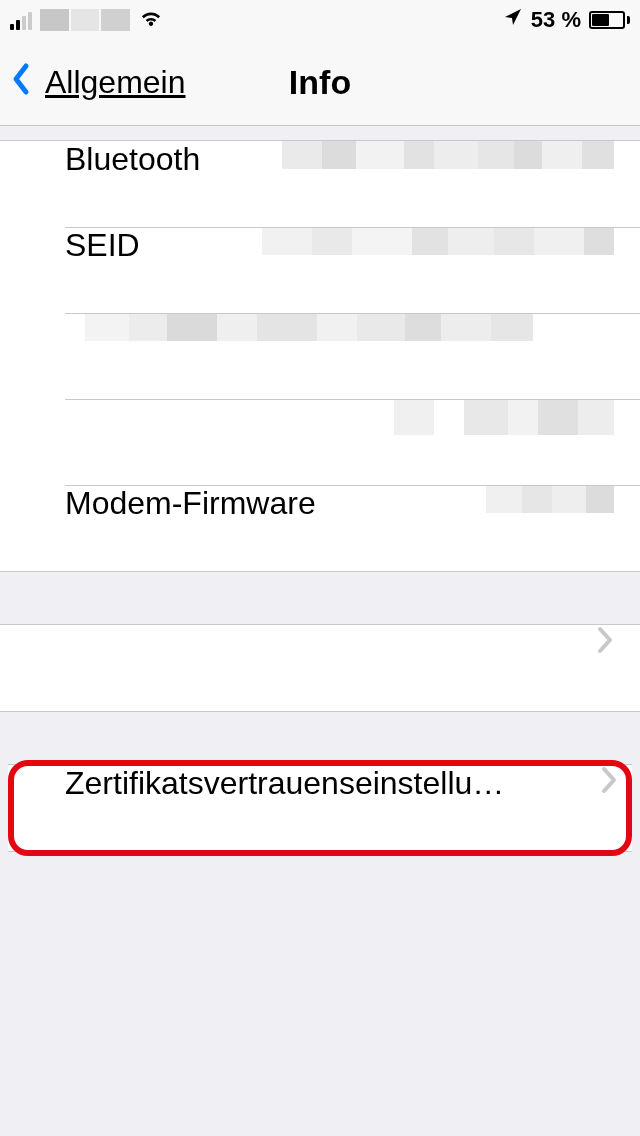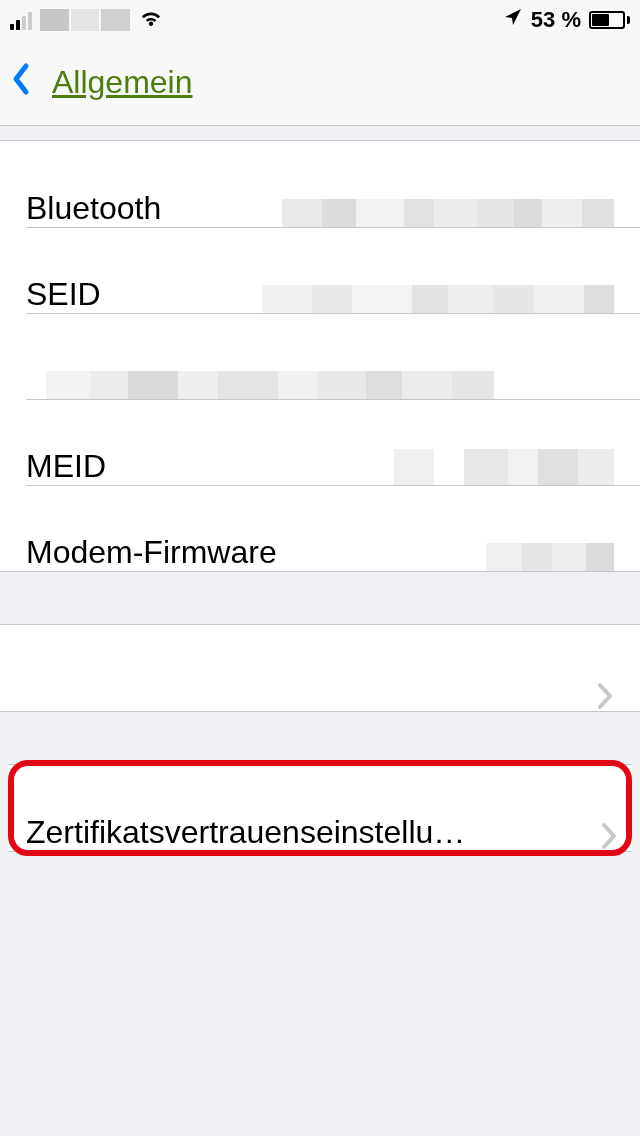--- a/index.html
+++ b/index.html
@@ -21,30 +21,30 @@
   .carrier-blob span:nth-child(1){width:30px;height:22px;background:#c7c7c7;}
   .carrier-blob span:nth-child(2){width:30px;height:22px;background:#e5e5e5;}
   .carrier-blob span:nth-child(3){width:30px;height:22px;background:#d0d0d0;}
   .battery { display: flex; align-items: center; gap: 2px; }
   .battery-body { width: 36px; height: 18px; border: 2px solid #000; border-radius: 3px; position: relative; }
   .battery-fill { position: absolute; left: 1px; top: 1px; bottom: 1px; width: 53%; background: #000; border-radius: 1px; }
   .battery-cap { width: 3px; height: 8px; background: #000; border-radius: 0 2px 2px 0; }
 
   
   .nav-bar { width: 100%; background: #f8f8f8; border-bottom: 1px solid #c8c7cc; position: relative; height: 86px; display:flex; align-items:center; }
-  .nav-back { display: flex; align-items: center; gap: 20px; color: #4d7c0f; font-size: 32px; padding-left: 10px; cursor: pointer; }
+  .nav-back { display: flex; align-items: center; gap: 13px; color: #000000; font-size: 32px; padding-left: 10px; cursor: pointer; }
   .nav-back-label { text-decoration: underline; }
   .nav-title { position: absolute; left: 0; right: 0; text-align: center; font-size: 34px; font-weight: 600; pointer-events: none; }
 
   
   .content { flex: 1; overflow: hidden; }
   .group { background: #fff; border-top: 1px solid #c8c7cc; border-bottom: 1px solid #c8c7cc; }
   .group + .spacer, .spacer { height: 52px; }
   .spacer.small { height: 14px; }
-  .row { display: flex; align-items: flex-end; min-height: 86px; padding: 0 26px 0 26px; position: relative; }
+  .row { display: flex; align-items: flex-start; min-height: 86px; padding: 0 26px 0 26px; position: relative; margin-left: 39px; }
   .row + .row::before { content:""; position:absolute; left:26px; right:0; top:0; height:1px; background:#c8c7cc; }
   .row-label { font-size: 32px; font-weight: 400; white-space: nowrap; overflow: hidden; text-overflow: ellipsis; }
   .row-value { margin-left: auto; display:flex; gap:3px; }
   .disclosure { margin-left: 12px; color:#c7c7cc; }
   .disclosure svg { width: 18px; height: 30px; display:block; }
 
   
   .px { display:flex; gap:0; }
   .px i { display:block; height:28px; }
 
@@ -99,20 +99,21 @@
 
 <div class="nav-bar">
   <div class="nav-back">
     <span>
       <svg width="22" height="34" viewBox="0 0 22 34">
           <polyline points="16,4 6,17 16,30" fill="none" stroke="#007aff" stroke-width="5" stroke-linecap="round" stroke-linejoin="round"></polyline>
         </svg>
     </span>
     <span class="nav-back-label">Allgemein</span>
   </div>
+  <div class="nav-title">Info</div>
 </div>
 
 <div class="content">
 
   <div class="spacer small"></div>
 
   <div class="group">
 
     <div class="row">
       <div class="row-label">Bluetooth</div>
@@ -158,21 +159,20 @@
             <i style="width:40px;background:#f1f1f1"></i>
             <i style="width:48px;background:#e9e9e9"></i>
             <i style="width:36px;background:#dddddd"></i>
             <i style="width:50px;background:#ededed"></i>
             <i style="width:42px;background:#e6e6e6"></i>
           </div>
       </div>
     </div>
 
     <div class="row">
-      <div class="row-label">MEID</div>
       <div class="row-value">
         <div class="px pA">
             <i style="width:40px;height:36px;background:#f0f0f0"></i>
             <i style="width:30px;height:36px;background:transparent"></i>
             <i style="width:44px;height:36px;background:#e8e8e8"></i>
             <i style="width:30px;height:36px;background:#f2f2f2"></i>
             <i style="width:40px;height:36px;background:#e0e0e0"></i>
             <i style="width:36px;height:36px;background:#ededed"></i>
           </div>
       </div>

